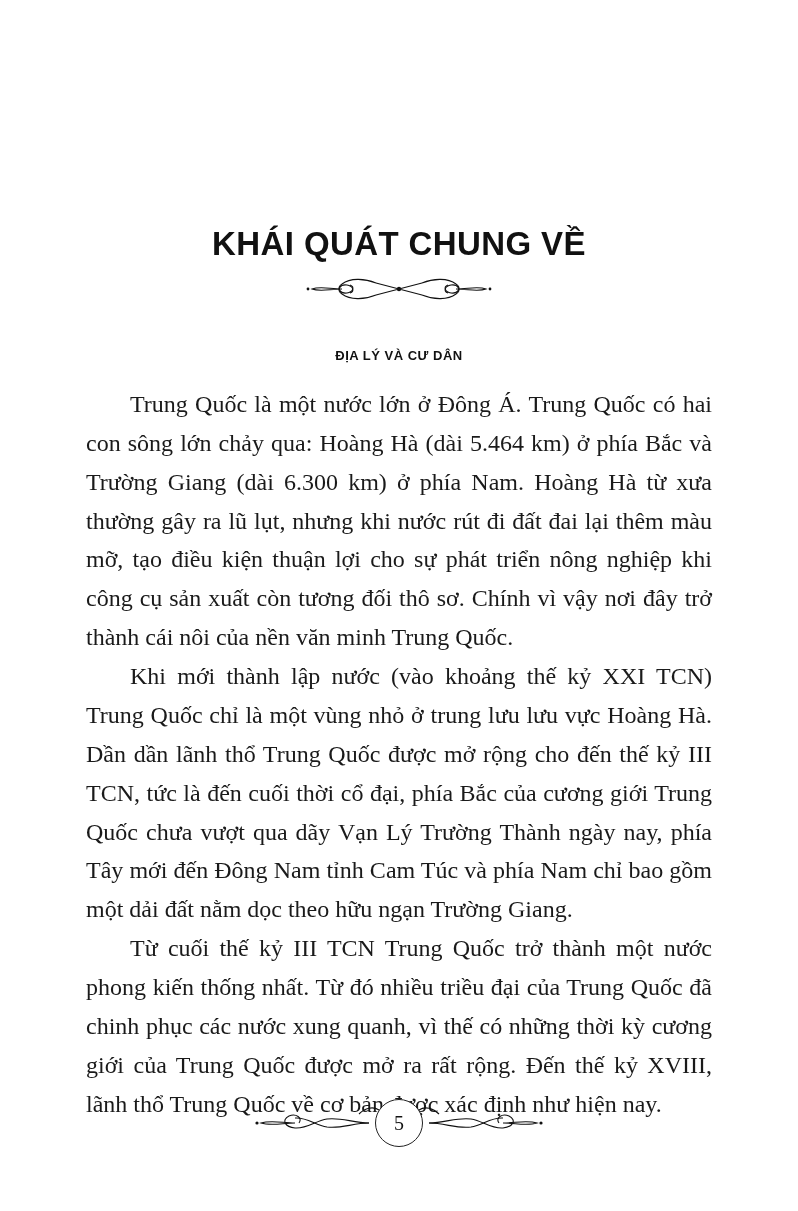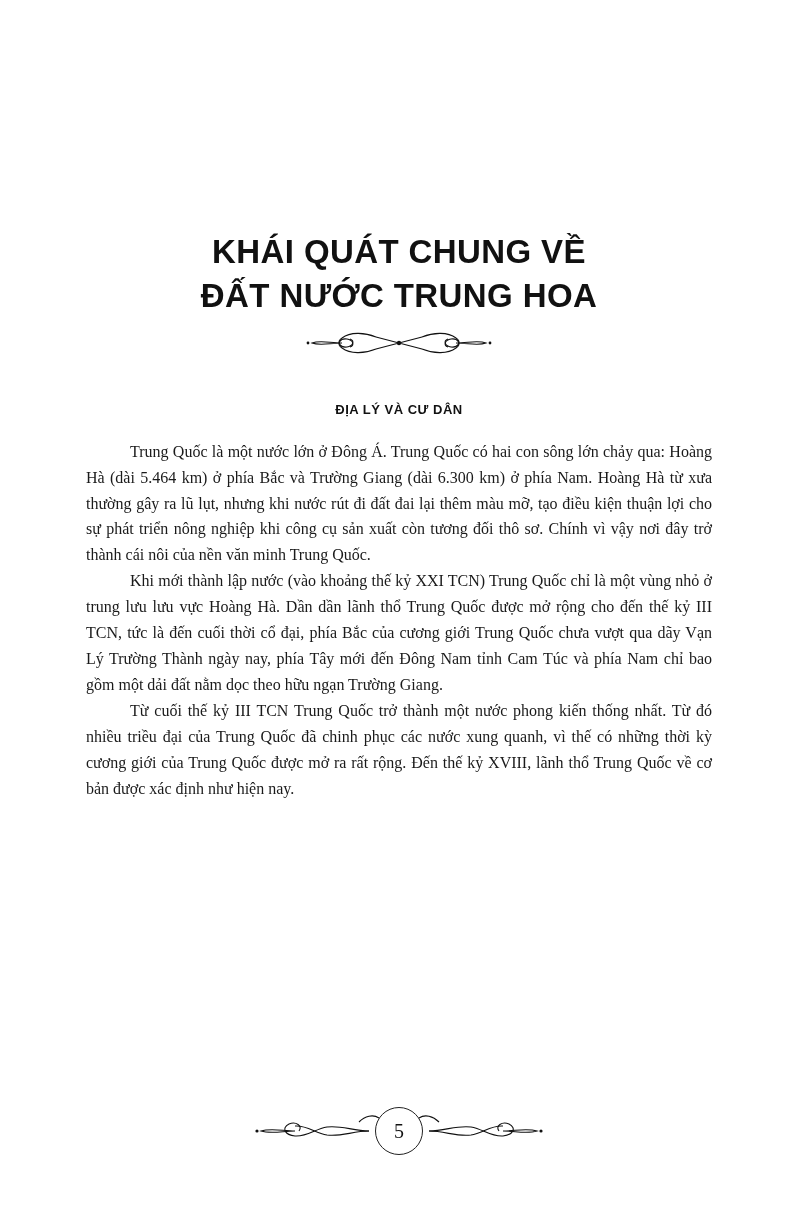--- a/index.html
+++ b/index.html
@@ -15,21 +15,21 @@
     color: #000000;
   }
   .page {
     position: relative;
     width: 798px;
     height: 1211px;
     box-sizing: border-box;
     padding: 0 86px;
   }
   .chapter-title {
-    margin: 12px;
+    margin: 4px;
     padding-top: 218px;
     text-align: center;
     font-family: "Liberation Sans", sans-serif;
     font-weight: bold;
     font-size: 33px;
     line-height: 1.33;
     letter-spacing: 0.4px;
     color: #111111;
   }
   .chapter-title .line {
@@ -52,21 +52,21 @@
     color: #111111;
   }
   .body-text {
     margin: 0;
     padding-top: 22px;
   }
   .body-text p {
     margin: 0;
     text-indent: 44px;
     text-align: justify;
-    font-size: 16px;
+    font-size: 24px;
     line-height: 1.62;
     color: #1a1a1a;
     hyphens: none;
   }
   .footer {
     position: absolute;
     left: 0;
     right: 0;
     bottom: 62px;
     height: 60px;
@@ -97,21 +97,20 @@
     color: #111111;
   }
 </style>
 </head>
 <body>
 
 <div class="page">
 
   <h1 class="chapter-title">
     <span class="line">KHÁI QUÁT CHUNG VỀ</span>
-    <span class="line">ĐẤT NƯỚC TRUNG HOA</span>
   </h1>
 
   <svg class="ornament-top" viewBox="0 0 210 26">
     <g fill="none" stroke="#111111" stroke-width="1.1">
       <path d="M105 13 L82 7 M105 13 L82 19 M105 13 L128 7 M105 13 L128 19"></path>
       <path d="M82 7 C70 2, 56 2, 48 8 C42 12, 46 18, 53 17 C59 16, 61 11, 56 9"></path>
       <path d="M82 19 C70 24, 56 24, 48 18 C42 14, 46 8, 53 9 C59 10, 61 15, 56 17"></path>
       <path d="M128 7 C140 2, 154 2, 162 8 C168 12, 164 18, 157 17 C151 16, 149 11, 154 9"></path>
       <path d="M128 19 C140 24, 154 24, 162 18 C168 14, 164 8, 157 9 C151 10, 149 15, 154 17"></path>
       <path d="M48 13 C36 13, 26 10, 18 13 C26 16, 36 13, 48 13 Z"></path>

